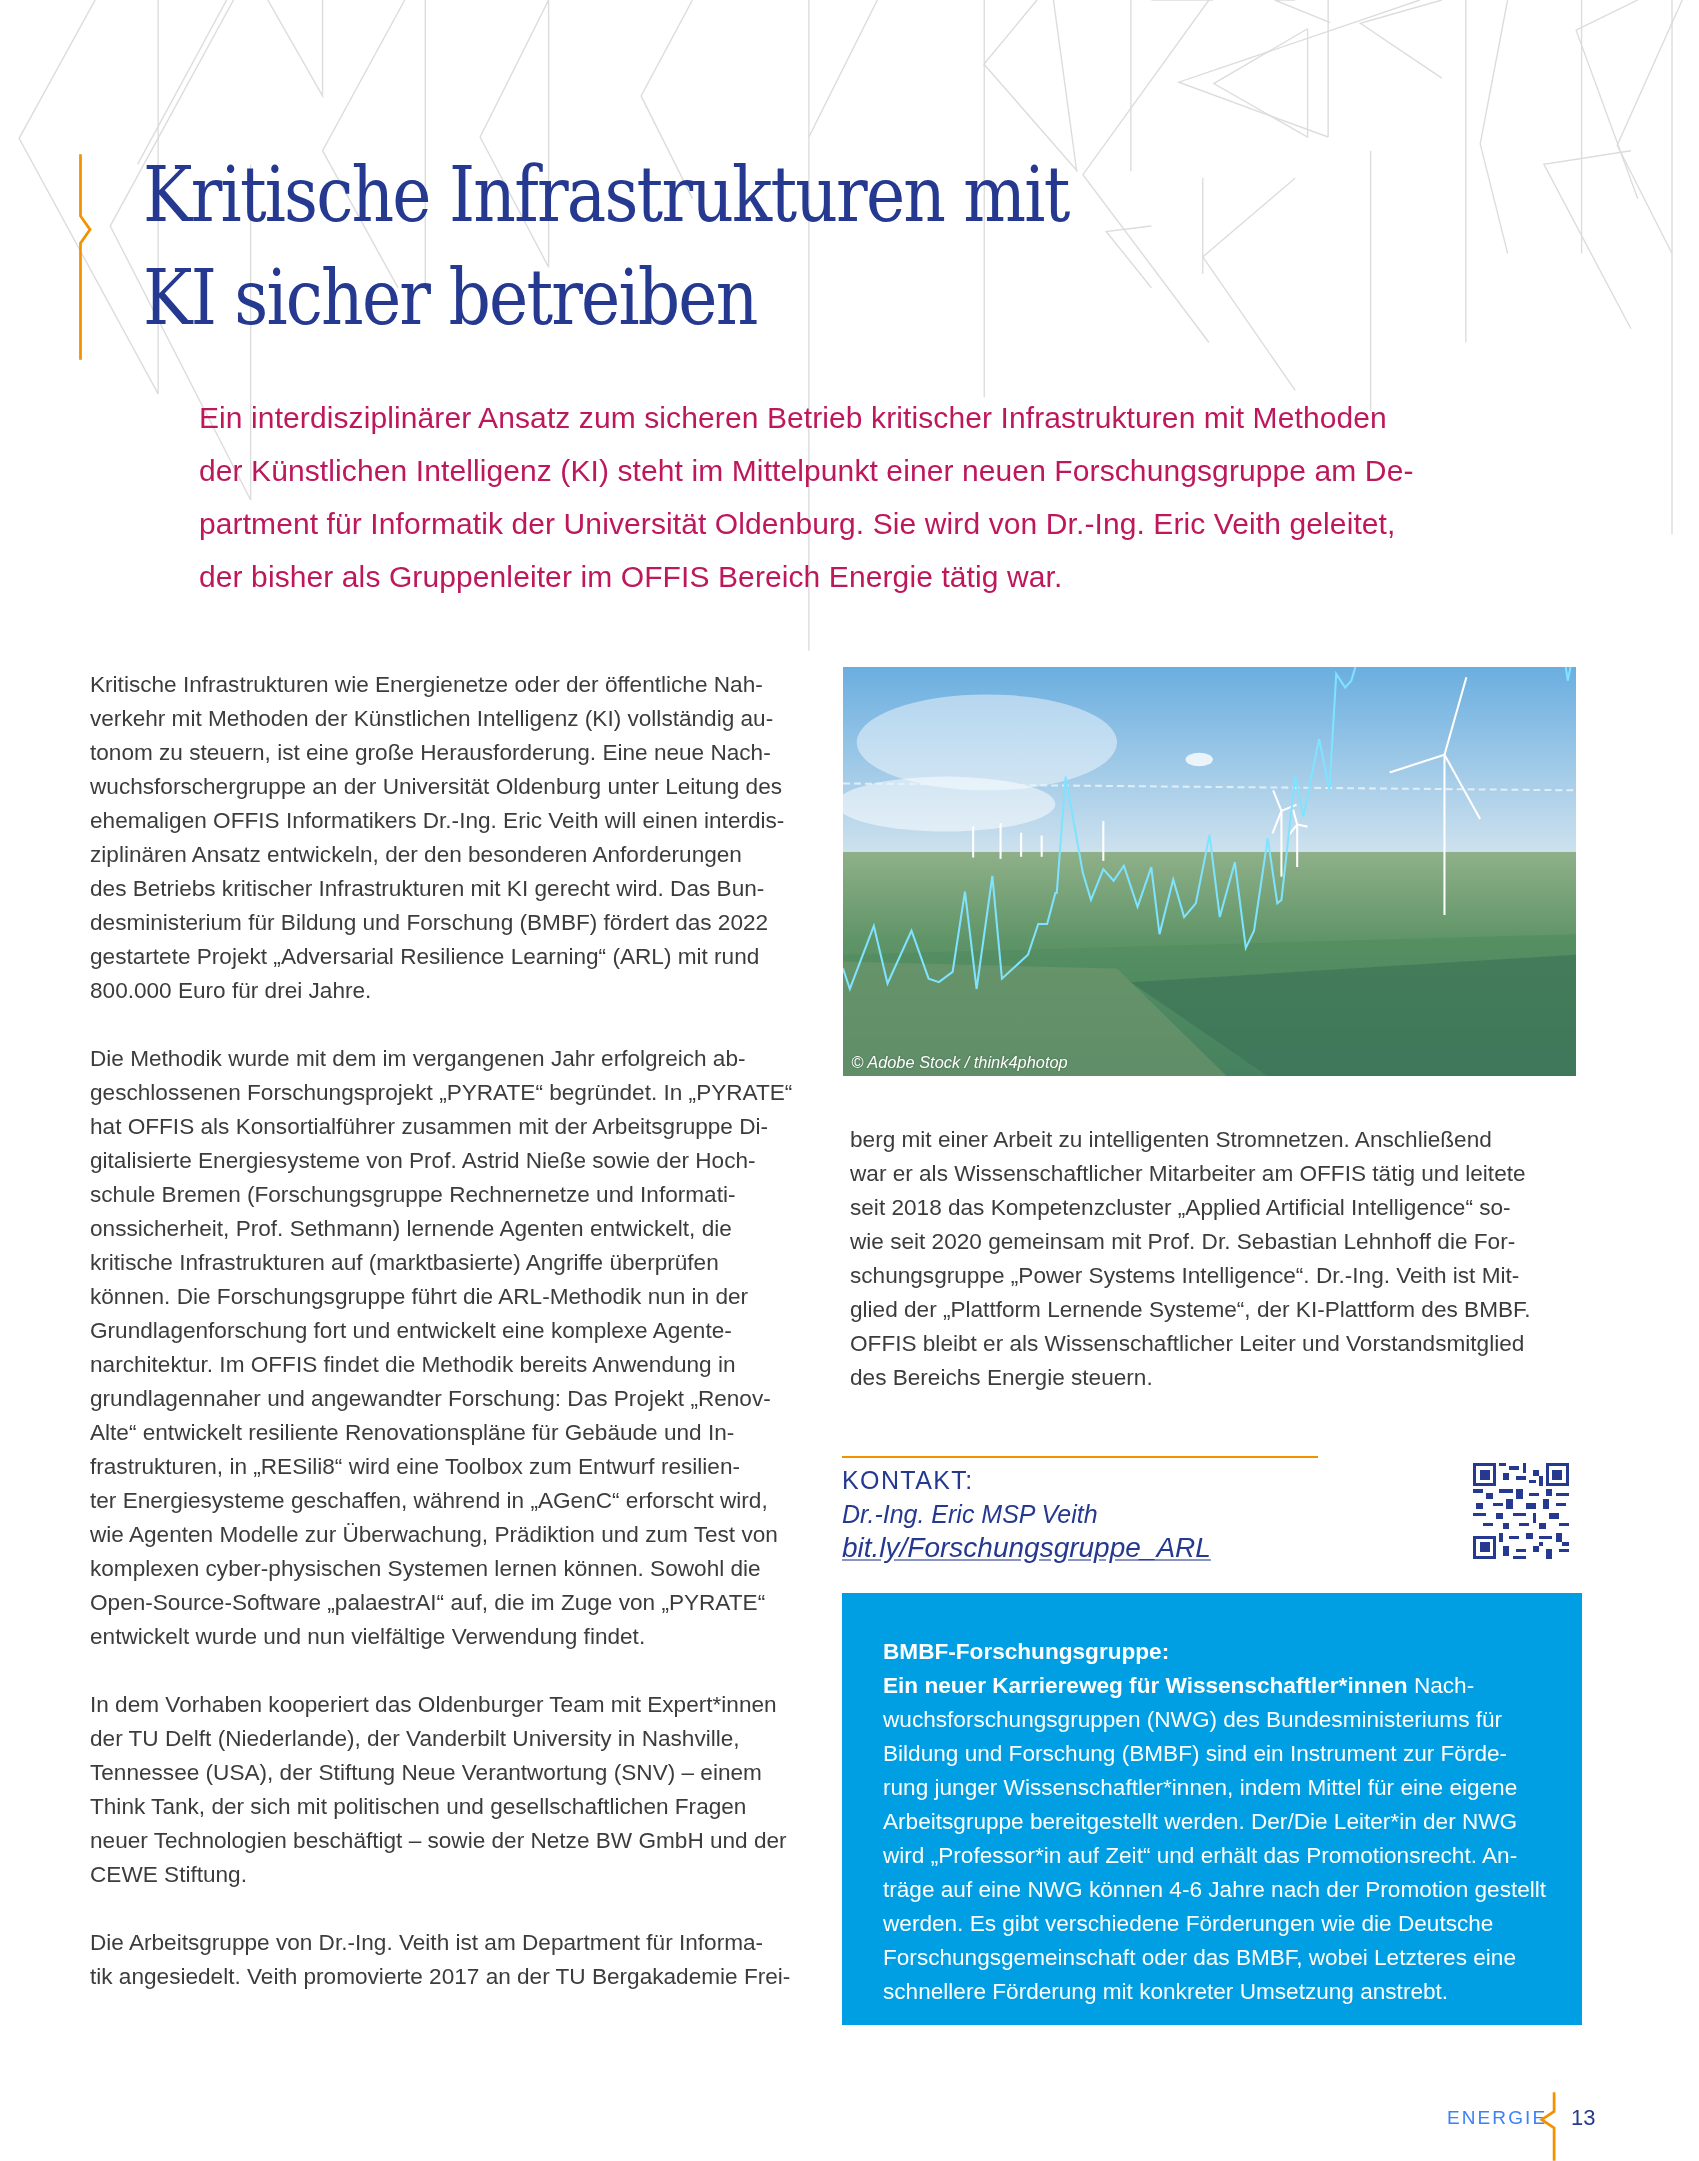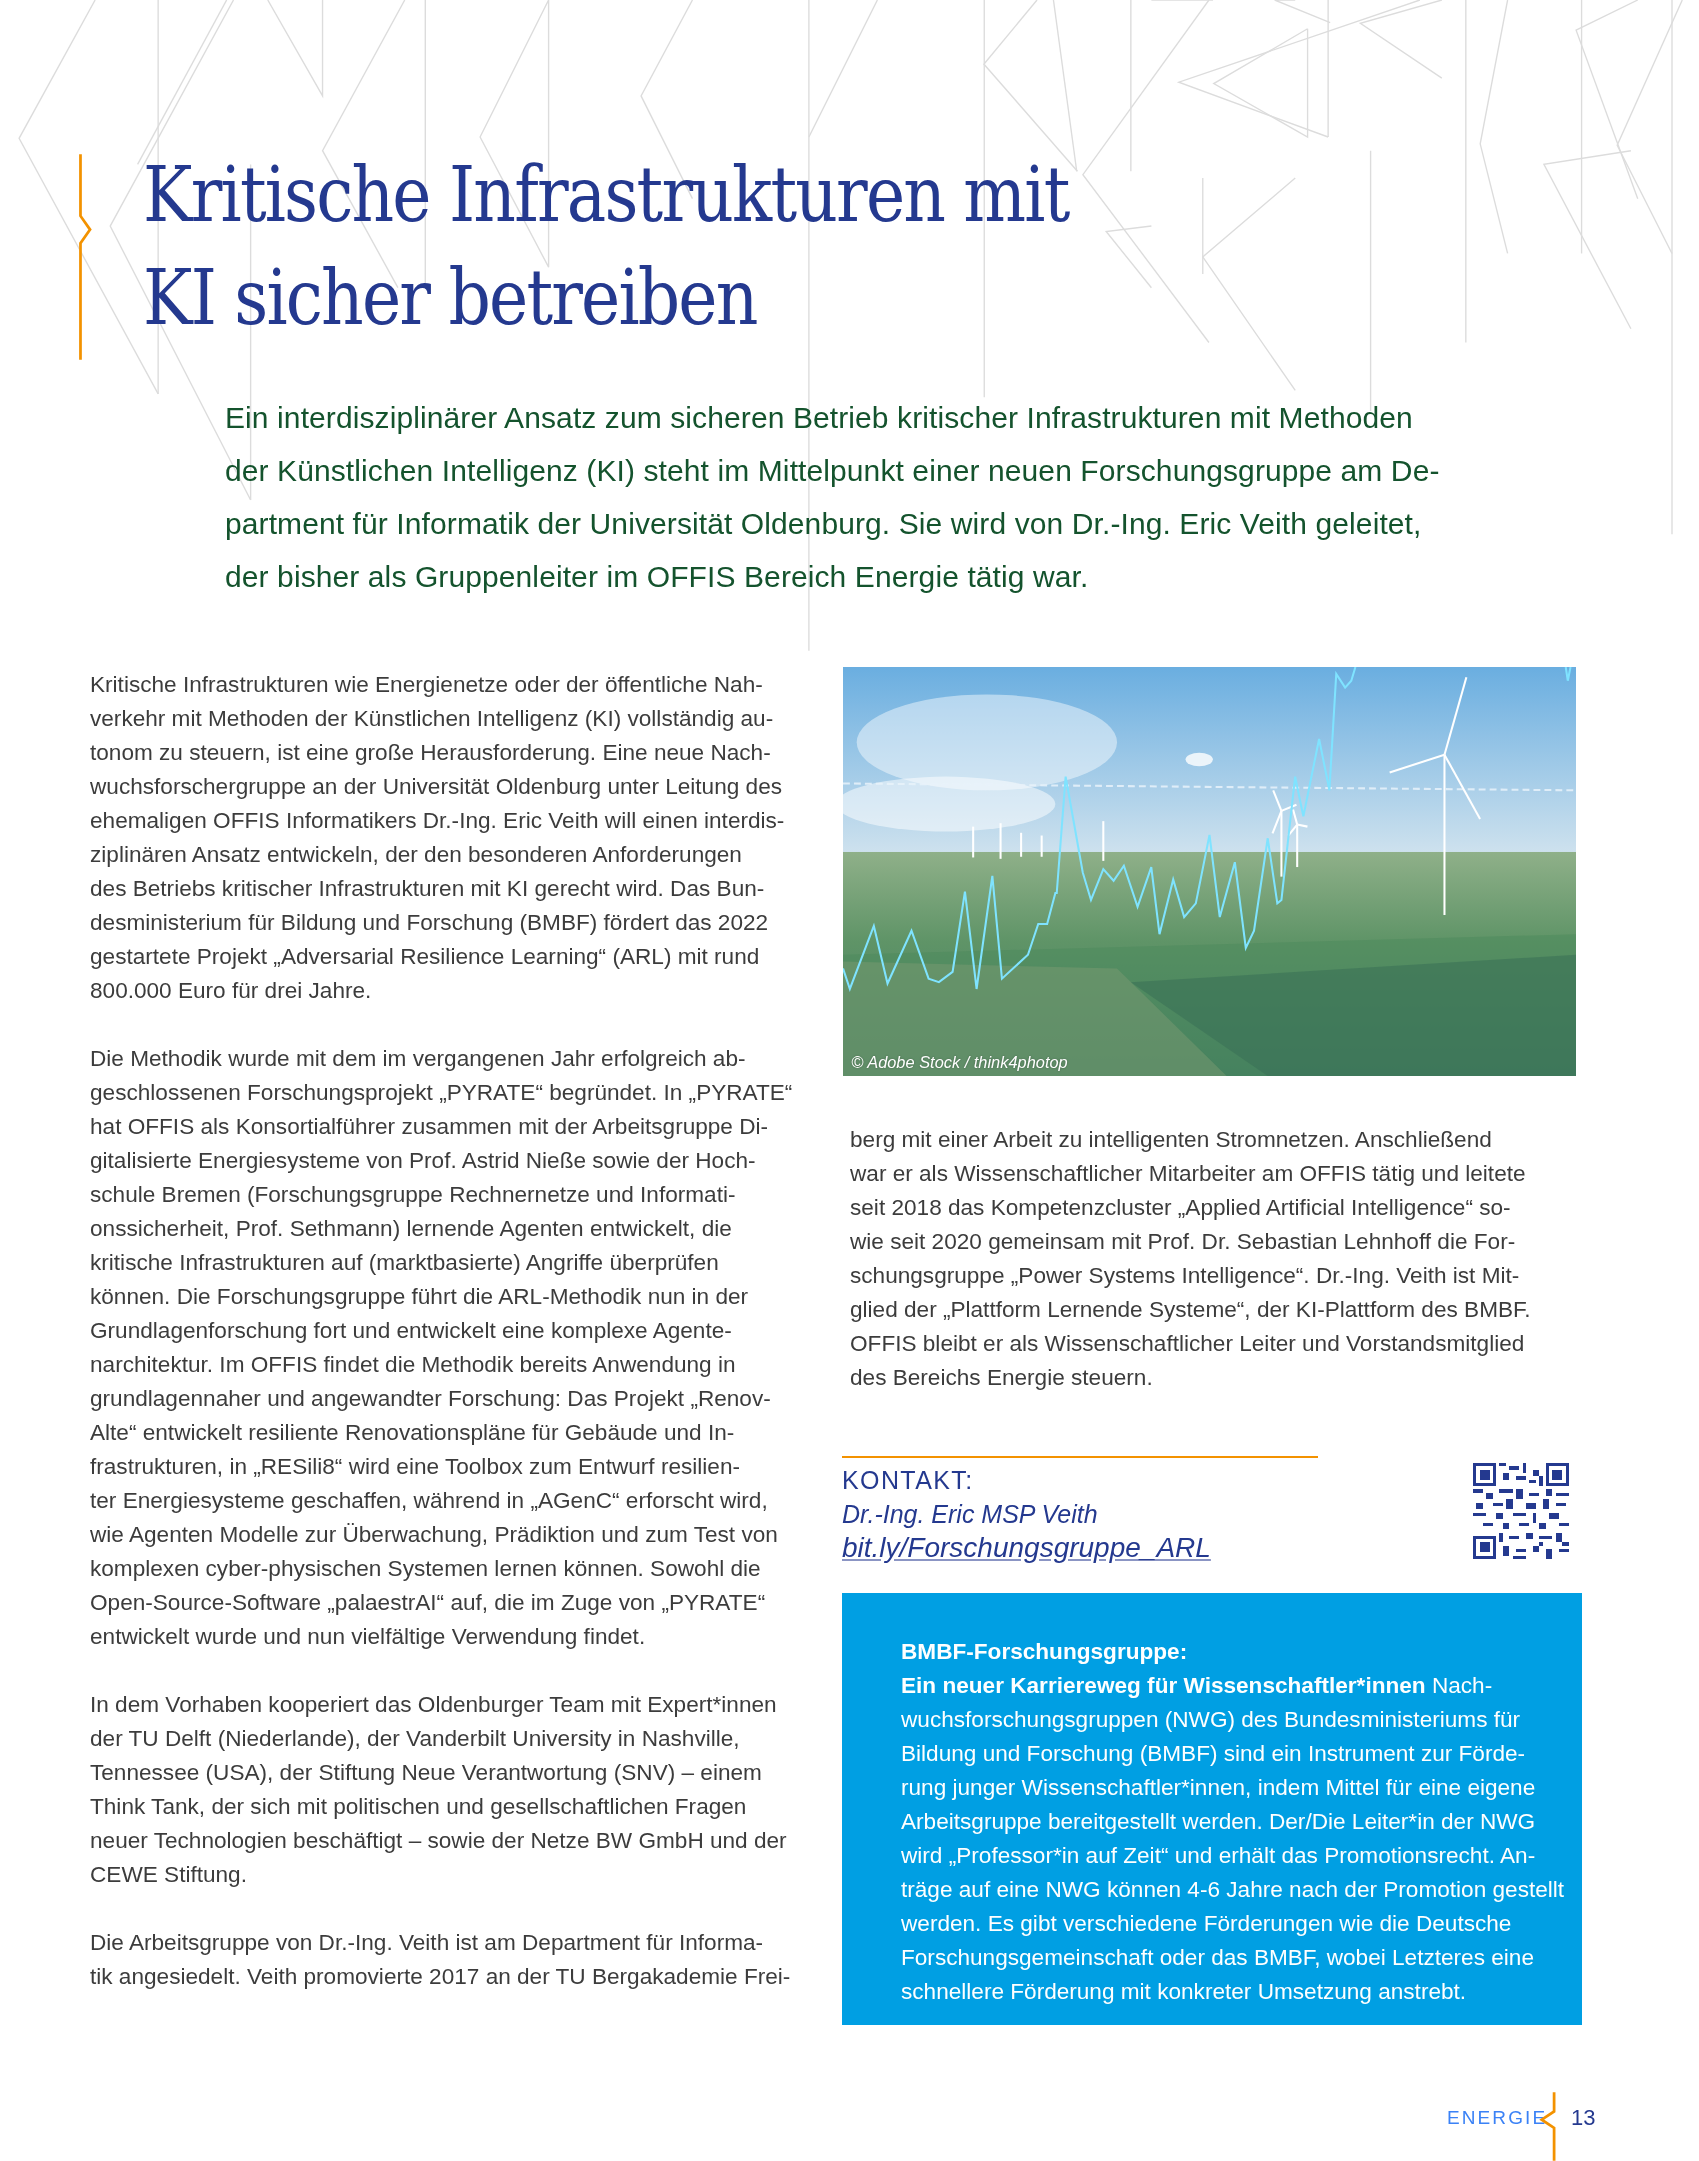--- a/index.html
+++ b/index.html
@@ -10,22 +10,22 @@
   .bg-pattern { position: absolute; left: 0; top: 0; width: 1700px; height: 685px; z-index: 0; }
   .title-accent { position: absolute; left: 75px; top: 154px; width: 27.4px; height: 206px; z-index: 1; }
   .title {
     position: absolute; left: 143px; top: 143px; z-index: 2; margin: 0;
     font-family: "DejaVu Serif", "Liberation Serif", serif; font-weight: normal;
     color: #24398f; font-size: 77px; line-height: 103px; letter-spacing: -2.1px;
     transform: scaleX(0.86); transform-origin: left top;
   }
   .title span { display: block; white-space: nowrap; }
   .lead {
-    position: absolute; left: 225px; top: 391px; width: 1371px; z-index: 2;
-    color: #14532d; font-size: 30px; line-height: 53px; margin: 0;
+    position: absolute; left: 199px; top: 391px; width: 1371px; z-index: 2;
+    color: #be185d; font-size: 30px; line-height: 53px; margin: 0;
     font-family: "Liberation Sans", sans-serif; letter-spacing: 0.1px;
   }
   .lead span { display: block; white-space: nowrap; }
   .col-left {
     position: absolute; left: 82px; top: 668px; width: 726px; z-index: 2;
     color: #3c3c3c; font-size: 22.6px; line-height: 34px;
   }
   .col-left p, .col-right p { margin: 0 0 34px 8px; }
   .line { display: block; white-space: nowrap; }
   .photo {
@@ -42,21 +42,21 @@
     color: #3c3c3c; font-size: 22.6px; line-height: 34px;
   }
   .contact-rule { position: absolute; left: 842px; top: 1456px; width: 476px; height: 2.1px; background: #f39200; }
   .contact { position: absolute; left: 842px; top: 1463px; z-index: 2; color: #24398f; }
   .contact-label { font-size: 25px; letter-spacing: 1.4px; line-height: 34px; display: block; }
   .contact-name { font-size: 25px; font-style: italic; line-height: 34px; display: block; }
   .contact-link { font-size: 28px; font-style: italic; line-height: 34px; display: block; color: #24398f; text-decoration: underline; text-decoration-color: #8b95c4; }
   .qr { position: absolute; left: 1473px; top: 1463px; width: 96px; height: 96px; z-index: 2; }
   .infobox {
     position: absolute; left: 842px; top: 1593px; width: 740px; height: 432px; background: #009fe3; z-index: 2;
-    box-sizing: border-box; padding: 42px 41px 0 59px; color: #ffffff; font-size: 22.6px; line-height: 34px;
+    box-sizing: border-box; padding: 42px 41px 0 41px; color: #ffffff; font-size: 22.6px; line-height: 34px;
   }
   .infobox .b { font-weight: bold; }
   .footer-section { position: absolute; left: 1447px; top: 2107px; color: #3b82f6; font-size: 19px; letter-spacing: 2.1px; z-index: 2; }
   .footer-bracket { position: absolute; left: 1539px; top: 2092px; width: 20.6px; height: 69px; z-index: 2; }
   .footer-page { position: absolute; left: 1571px; top: 2105px; color: #24398f; font-size: 22px; z-index: 2; text-align: right; }
 </style>
 </head>
 <body>
 
 <svg class="bg-pattern" viewBox="0 0 2480 1000">

